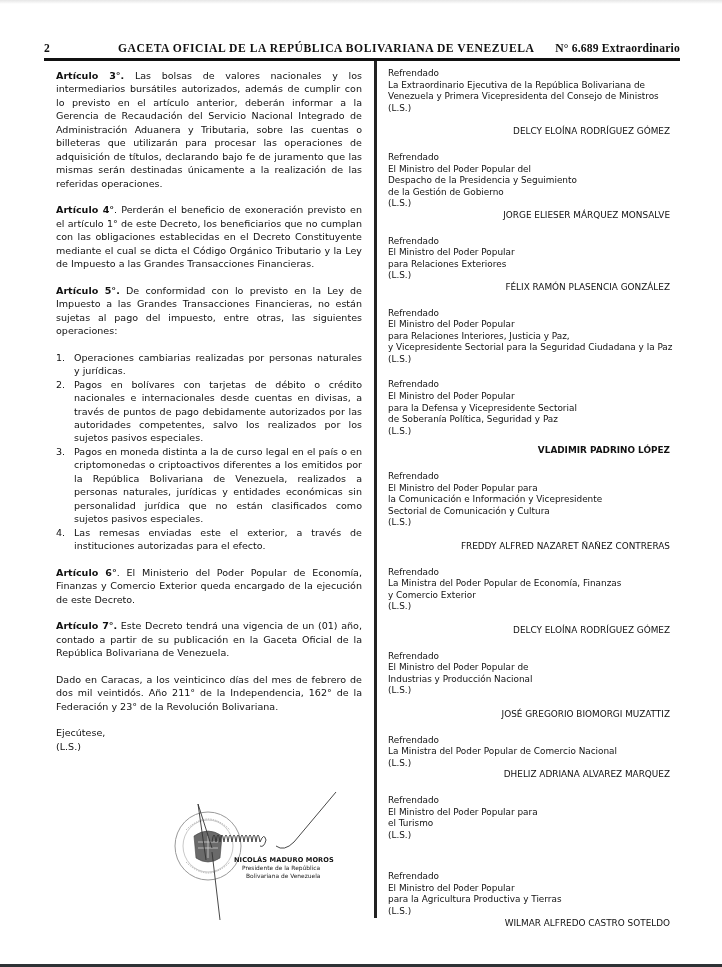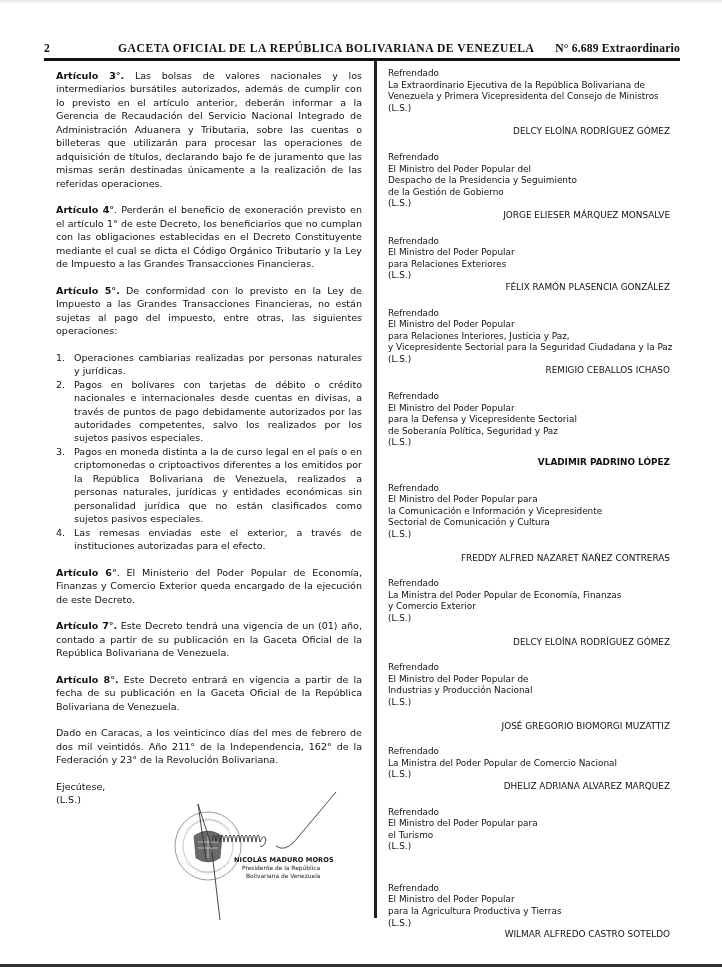--- a/index.html
+++ b/index.html
@@ -82,21 +82,20 @@
   <p><b>Artículo 4°</b><span>. Perderán el beneficio de exoneración previsto en el artículo 1° de este Decreto, los beneficiarios que no cumplan con las obligaciones establecidas en el Decreto Constituyente mediante el cual se dicta el Código Orgánico Tributario y la Ley de Impuesto a las Grandes Transacciones Financieras.</span></p>
   <p><b>Artículo 5°.</b><span> De conformidad con lo previsto en la Ley de Impuesto a las Grandes Transacciones Financieras, no están sujetas al pago del impuesto, entre otras, las siguientes operaciones:</span></p>
   <ol>
     <li><span class="n">1.</span><span>Operaciones cambiarias realizadas por personas naturales y jurídicas.</span></li>
     <li><span class="n">2.</span><span>Pagos en bolívares con tarjetas de débito o crédito nacionales e internacionales desde cuentas en divisas, a través de puntos de pago debidamente autorizados por las autoridades competentes, salvo los realizados por los sujetos pasivos especiales.</span></li>
     <li><span class="n">3.</span><span>Pagos en moneda distinta a la de curso legal en el país o en criptomonedas o criptoactivos diferentes a los emitidos por la República Bolivariana de Venezuela, realizados a personas naturales, jurídicas y entidades económicas sin personalidad jurídica que no están clasificados como sujetos pasivos especiales.</span></li>
     <li><span class="n">4.</span><span>Las remesas enviadas este el exterior, a través de instituciones autorizadas para el efecto.</span></li>
   </ol>
   <p><b>Artículo 6°</b><span>. El Ministerio del Poder Popular de Economía, Finanzas y Comercio Exterior queda encargado de la ejecución de este Decreto.</span></p>
   <p><b>Artículo 7°.</b><span> Este Decreto tendrá una vigencia de un (01) año, contado a partir de su publicación en la Gaceta Oficial de la República Bolivariana de Venezuela.</span></p>
-  <p><b>Artículo 8°.</b><span> Este Decreto entrará en vigencia a partir de la fecha de su publicación en la Gaceta Oficial de la República Bolivariana de Venezuela.</span></p>
   <p>Dado en Caracas, a los  veinticinco días del mes de febrero de dos mil veintidós. Año 211° de la Independencia, 162° de la Federación y 23° de la Revolución Bolivariana.</p>
   <p class="plain">Ejecútese,</p>
   <p class="plain">(L.S.)</p>
 </div>
 
 <div class="sig">
   <svg width="180" height="130" viewBox="0 0 180 130">
     <g>
       <ellipse cx="40" cy="56" rx="33" ry="34" fill="none" stroke="#9a9a9a" stroke-width="1"></ellipse>
       <ellipse cx="40" cy="56" rx="25" ry="26" fill="none" stroke="#b0b0b0" stroke-width="0.7"></ellipse>
@@ -139,21 +138,20 @@
       <span class="l">para Relaciones Exteriores</span>
       <span class="l">(L.S.)</span>
       <span class="signer" style="margin-top: 0px;">FÉLIX RAMÓN PLASENCIA GONZÁLEZ</span>
     </div>
     <div class="block" style="margin-bottom: 14px;">
       <span class="l">Refrendado</span>
       <span class="l">El Ministro del Poder Popular</span>
       <span class="l">para Relaciones Interiores, Justicia y Paz,</span>
       <span class="l">y Vicepresidente Sectorial para la Seguridad Ciudadana y la Paz</span>
       <span class="l">(L.S.)</span>
-      <span class="signer" style="margin-top: 0px;">REMIGIO CEBALLOS ICHASO</span>
     </div>
     <div class="block" style="margin-bottom: 14px;">
       <span class="l">Refrendado</span>
       <span class="l">El Ministro del Poder Popular</span>
       <span class="l">para la Defensa y Vicepresidente Sectorial</span>
       <span class="l">de Soberanía Política, Seguridad y Paz</span>
       <span class="l">(L.S.)</span>
       <span class="signer" style="margin-top: 8px; font-weight: bold;">VLADIMIR PADRINO LÓPEZ</span>
     </div>
     <div class="block" style="margin-bottom: 14px;">

